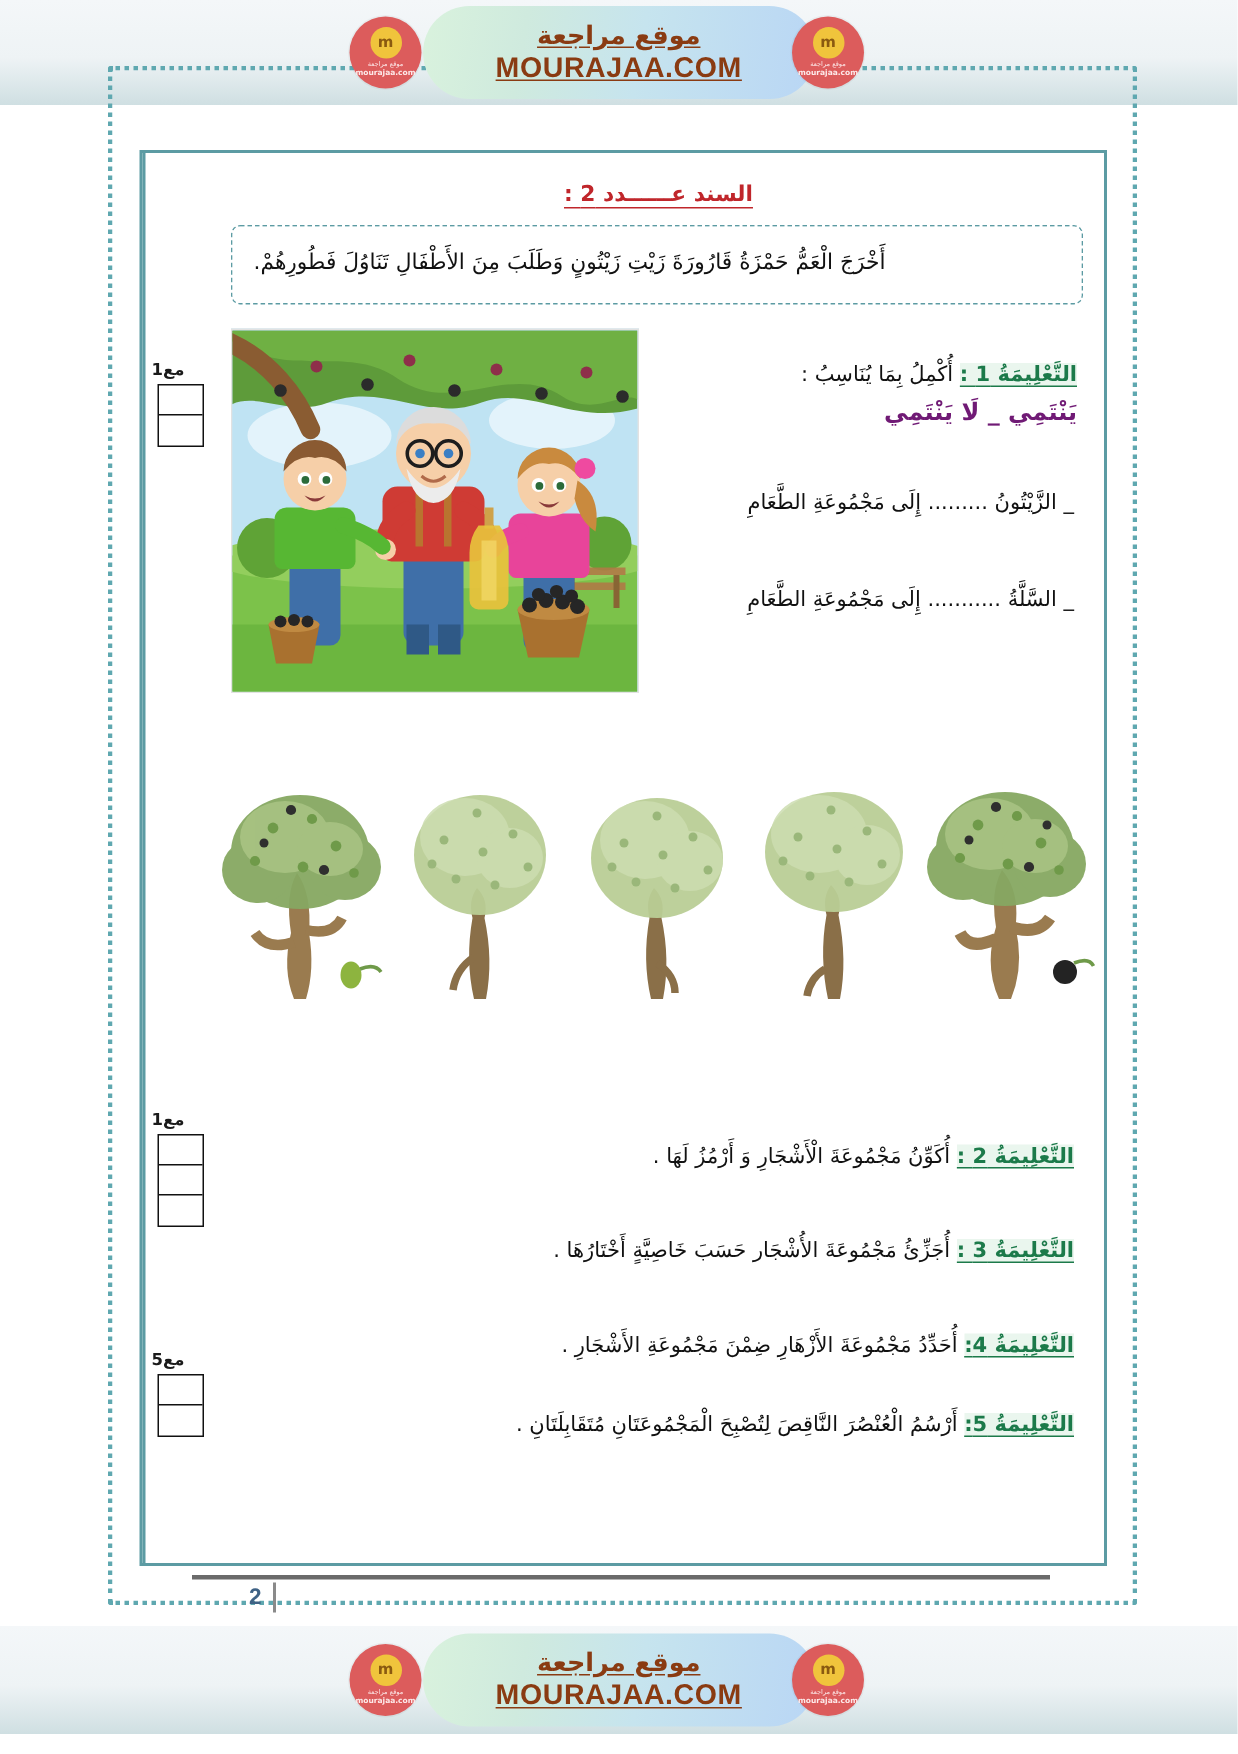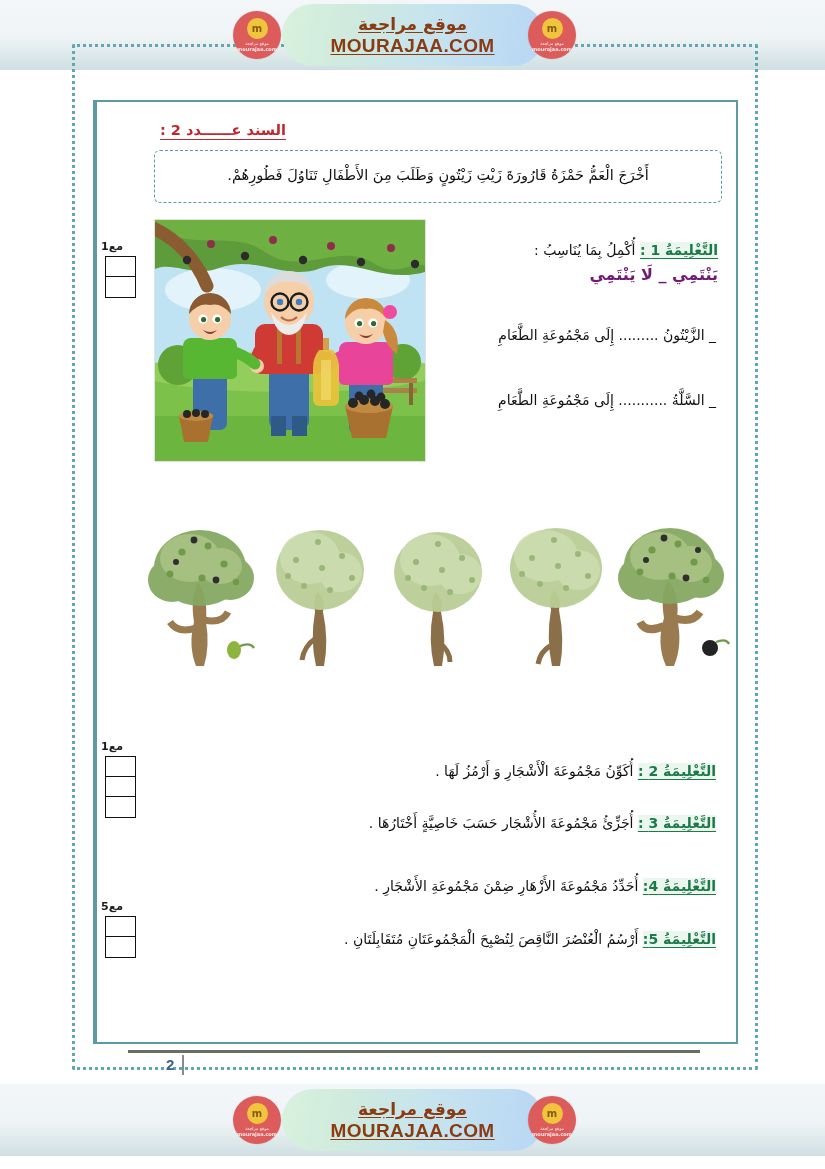--- a/index.html
+++ b/index.html
@@ -128,36 +128,36 @@
     left: 45px; top: 0;
     width: 600px; height: 100%;
     padding: 14px 18px 0 14px;
     direction: rtl;
   }
 
   .doc-title {
     font-size: 14.5px;
     font-weight: bold;
     color: #c0262b;
-    text-align: left;
+    text-align: center;
     text-decoration: underline;
     text-decoration-color: #c0262b;
     text-underline-offset: 4px;
     margin: 6px 4px 12px 6px;
     letter-spacing: .2px;
   }
 
   .source-box {
     border: 1.6px dashed #5c9ba3;
     border-radius: 6px;
     padding: 11px 14px 13px 14px;
     font-size: 14.5px;
     color: #111;
     line-height: 1.85;
-    text-align: center;
+    text-align: left;
     font-family: "DejaVu Sans", sans-serif;
   }
 
   
   .row-task1 {
     display: flex;
     align-items: flex-start;
     margin-top: 16px;
     gap: 24px;
   }
@@ -214,21 +214,21 @@
     justify-content: center;
     gap: 6px;
     direction: ltr;
   }
   .tree-slot { width: 112px; height: 150px; position: relative; }
 
   
   .task-block { margin-top: 22px; padding-right: 6px; }
   .task-block .task-line { font-size: 14px; }
   .t2 { margin-top: 92px; }
-  .t3 { margin-top: 26px; }
+  .t3 { margin-top: 37px; }
   .t4 { margin-top: 36px; }
   .t5 { margin-top: 26px; }
 
   
   .footer-rule {
     position: absolute;
     left: 128px; top: 1050px;
     width: 572px; height: 3px;
     background: #6b6b6b;
   }

